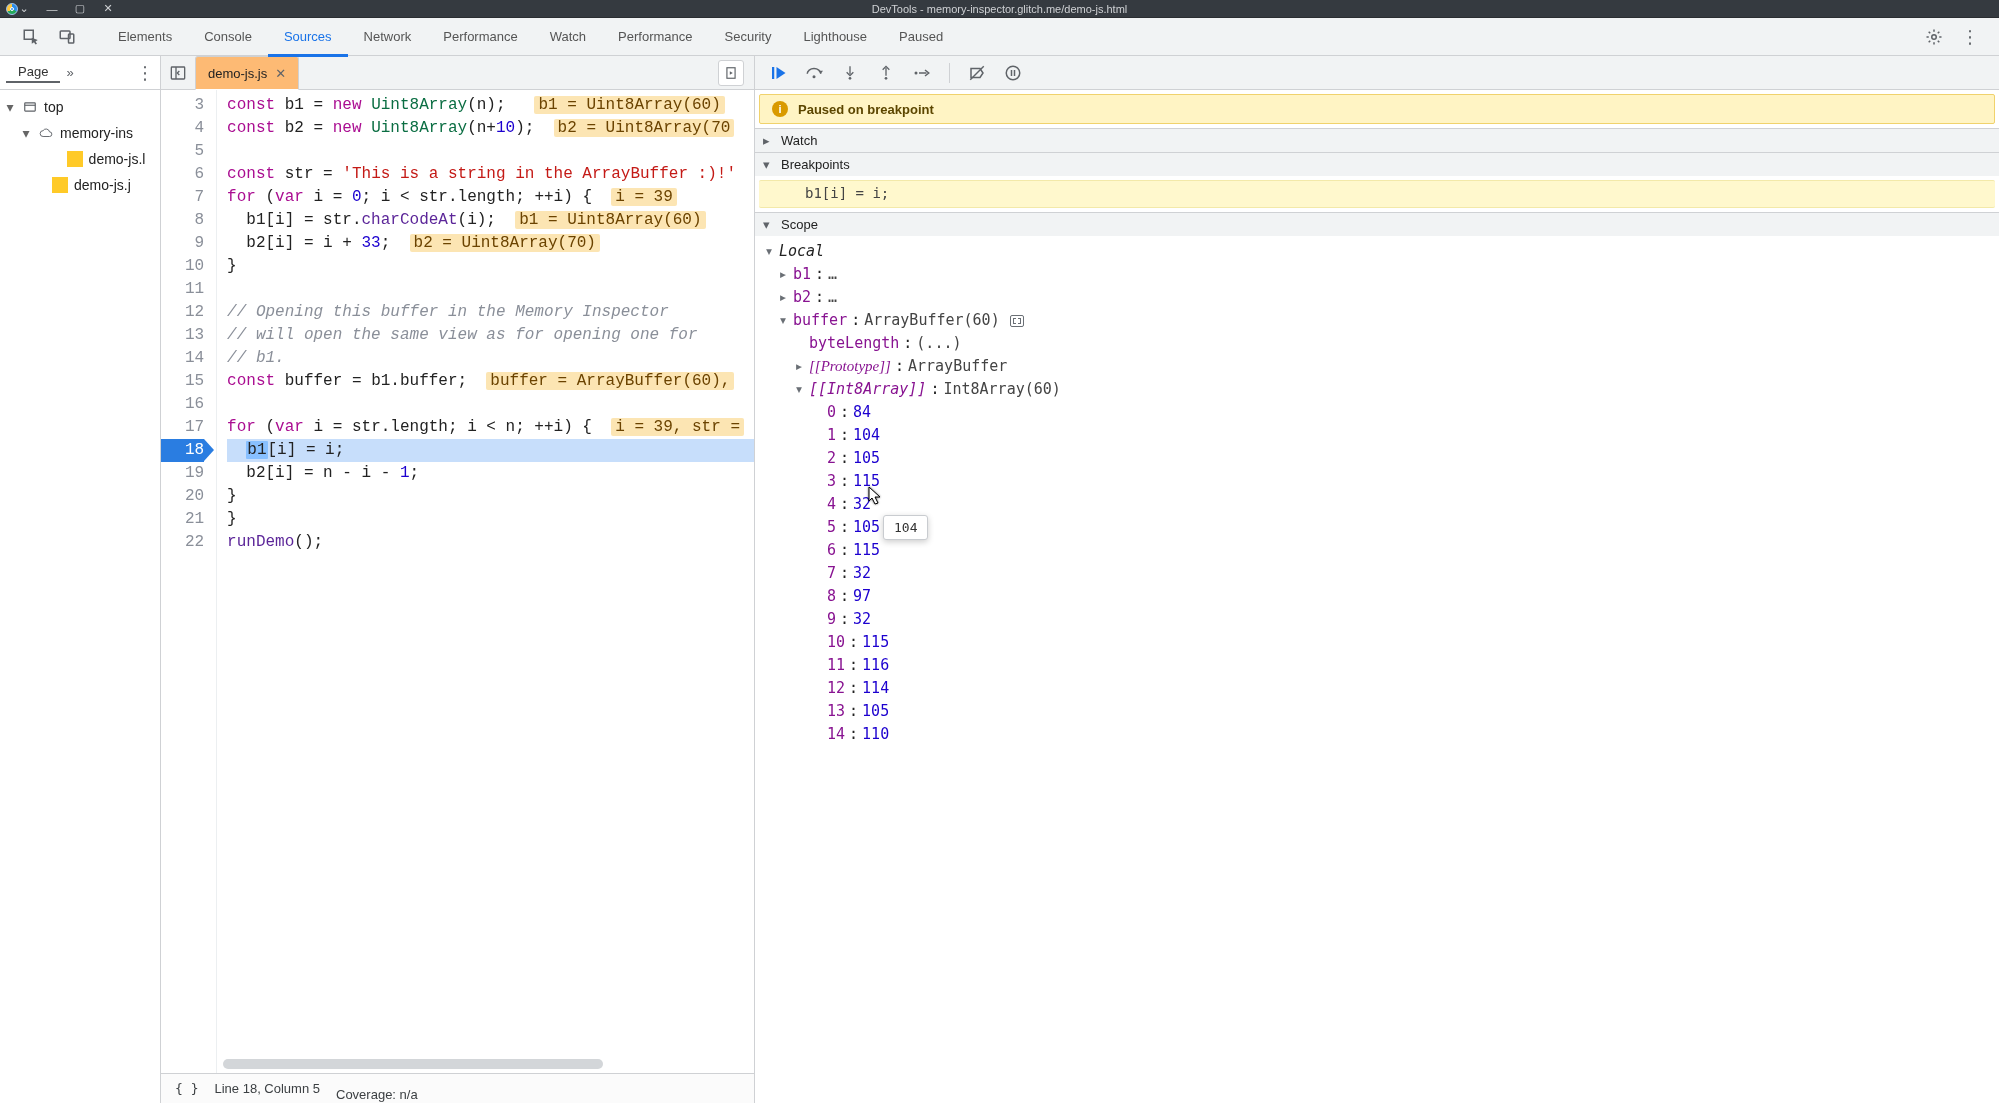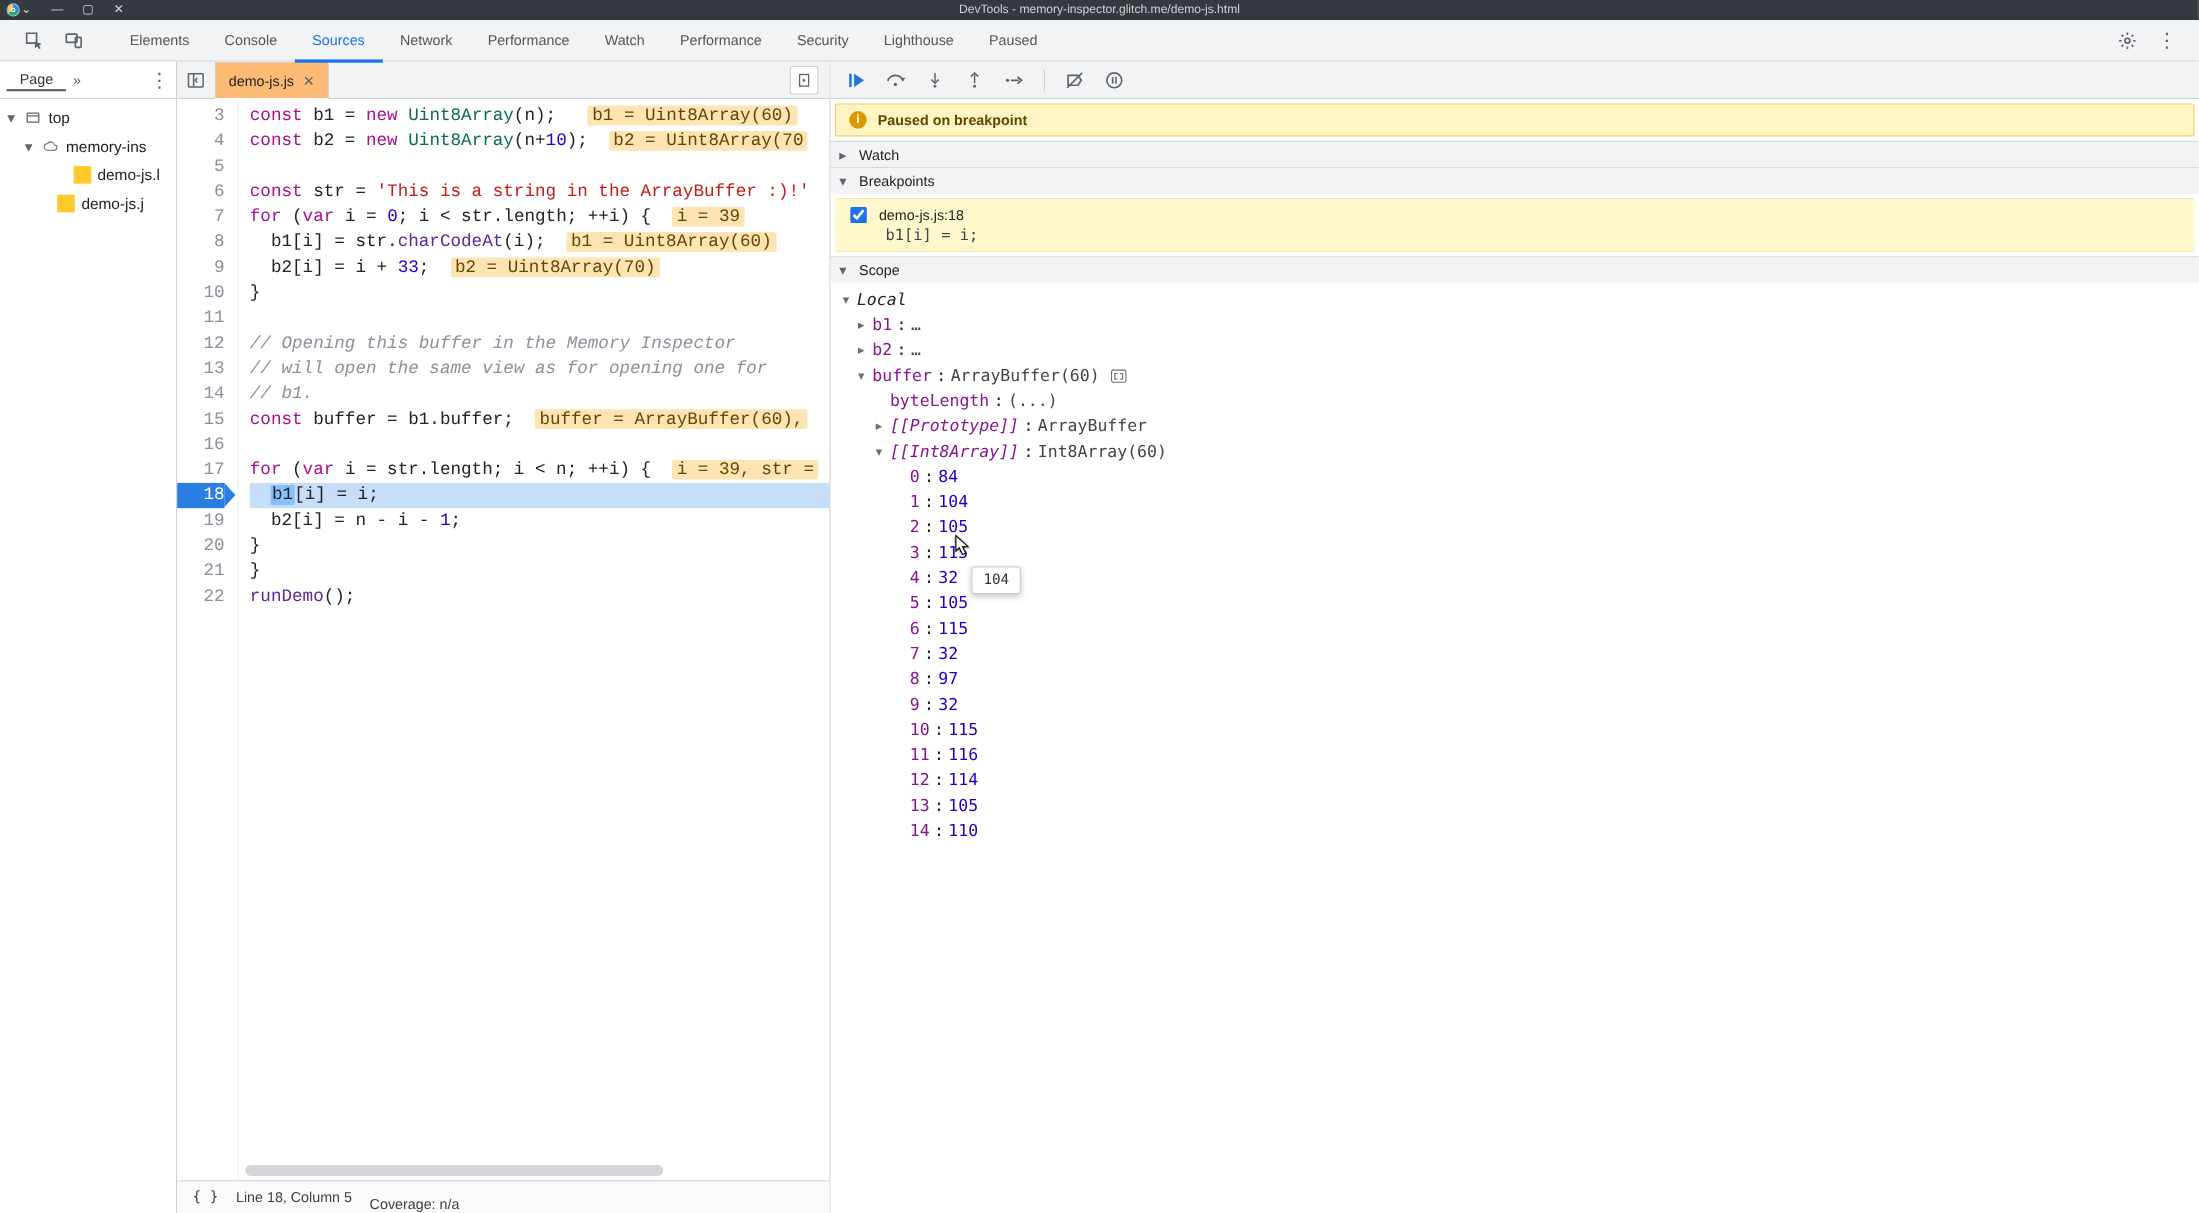--- a/index.html
+++ b/index.html
@@ -338,44 +338,40 @@
         </div>
       </div>
 
       <div class="pane">
         <div class="pane-head">
           <span class="chev">▾</span>
           <span>Breakpoints</span>
         </div>
         <div class="pane-body">
           <div class="bp-row">
-            <div class="bp-loc">
-              <input type="checkbox" checked="" style="">
-              <span>demo-js.js:18</span>
-            </div>
             <div class="bp-src">b1[i] = i;</div>
           </div>
         </div>
       </div>
 
       <div class="pane">
         <div class="pane-head">
           <span class="chev">▾</span>
           <span>Scope</span>
         </div>
         <div class="pane-body scope" id="scope-body">
             <div class="srow ">
               <span class="chev">▾</span>
               <span style="font-style:italic;">Local</span>
             </div>
             <div class="srow indent1"><span class="chev">▸</span><span class="sname">b1</span>: <span class="sgrey">…</span></div>
             <div class="srow indent1"><span class="chev">▸</span><span class="sname">b2</span>: <span class="sgrey">…</span></div>
             <div class="srow indent1"><span class="chev">▾</span><span class="sname">buffer</span>: <span class="sgrey">ArrayBuffer(60)</span><span class="memicon"></span></div>
             <div class="srow indent2"><span class="chev"></span><span class="sname">byteLength</span>: <span class="sgrey">(...)</span></div>
-            <div class="srow indent2"><span class="chev">▸</span><span class="sname" style="font-style:italic;">[[Prototype]]</span>: <span class="sgrey">ArrayBuffer</span></div>
+            <div class="srow indent2"><span class="chev">▸</span><span class="sname" style="font-style:italic;font-family:Liberation Serif, serif;">[[Prototype]]</span>: <span class="sgrey">ArrayBuffer</span></div>
             <div class="srow indent2"><span class="chev">▾</span><span class="sname" style="font-style:italic;">[[Int8Array]]</span>: <span class="sgrey">Int8Array(60)</span></div>
             <div class="srow indent3"><span class="chev"></span><span class="sname">0</span>: <span class="sblue">84</span></div>
             <div class="srow indent3"><span class="chev"></span><span class="sname">1</span>: <span class="sblue">104</span></div>
             <div class="srow indent3"><span class="chev"></span><span class="sname">2</span>: <span class="sblue">105</span></div>
             <div class="srow indent3"><span class="chev"></span><span class="sname">3</span>: <span class="sblue">115</span></div>
             <div class="srow indent3"><span class="chev"></span><span class="sname">4</span>: <span class="sblue">32</span></div>
             <div class="srow indent3"><span class="chev"></span><span class="sname">5</span>: <span class="sblue">105</span></div>
             <div class="srow indent3"><span class="chev"></span><span class="sname">6</span>: <span class="sblue">115</span></div>
             <div class="srow indent3"><span class="chev"></span><span class="sname">7</span>: <span class="sblue">32</span></div>
             <div class="srow indent3"><span class="chev"></span><span class="sname">8</span>: <span class="sblue">97</span></div>

